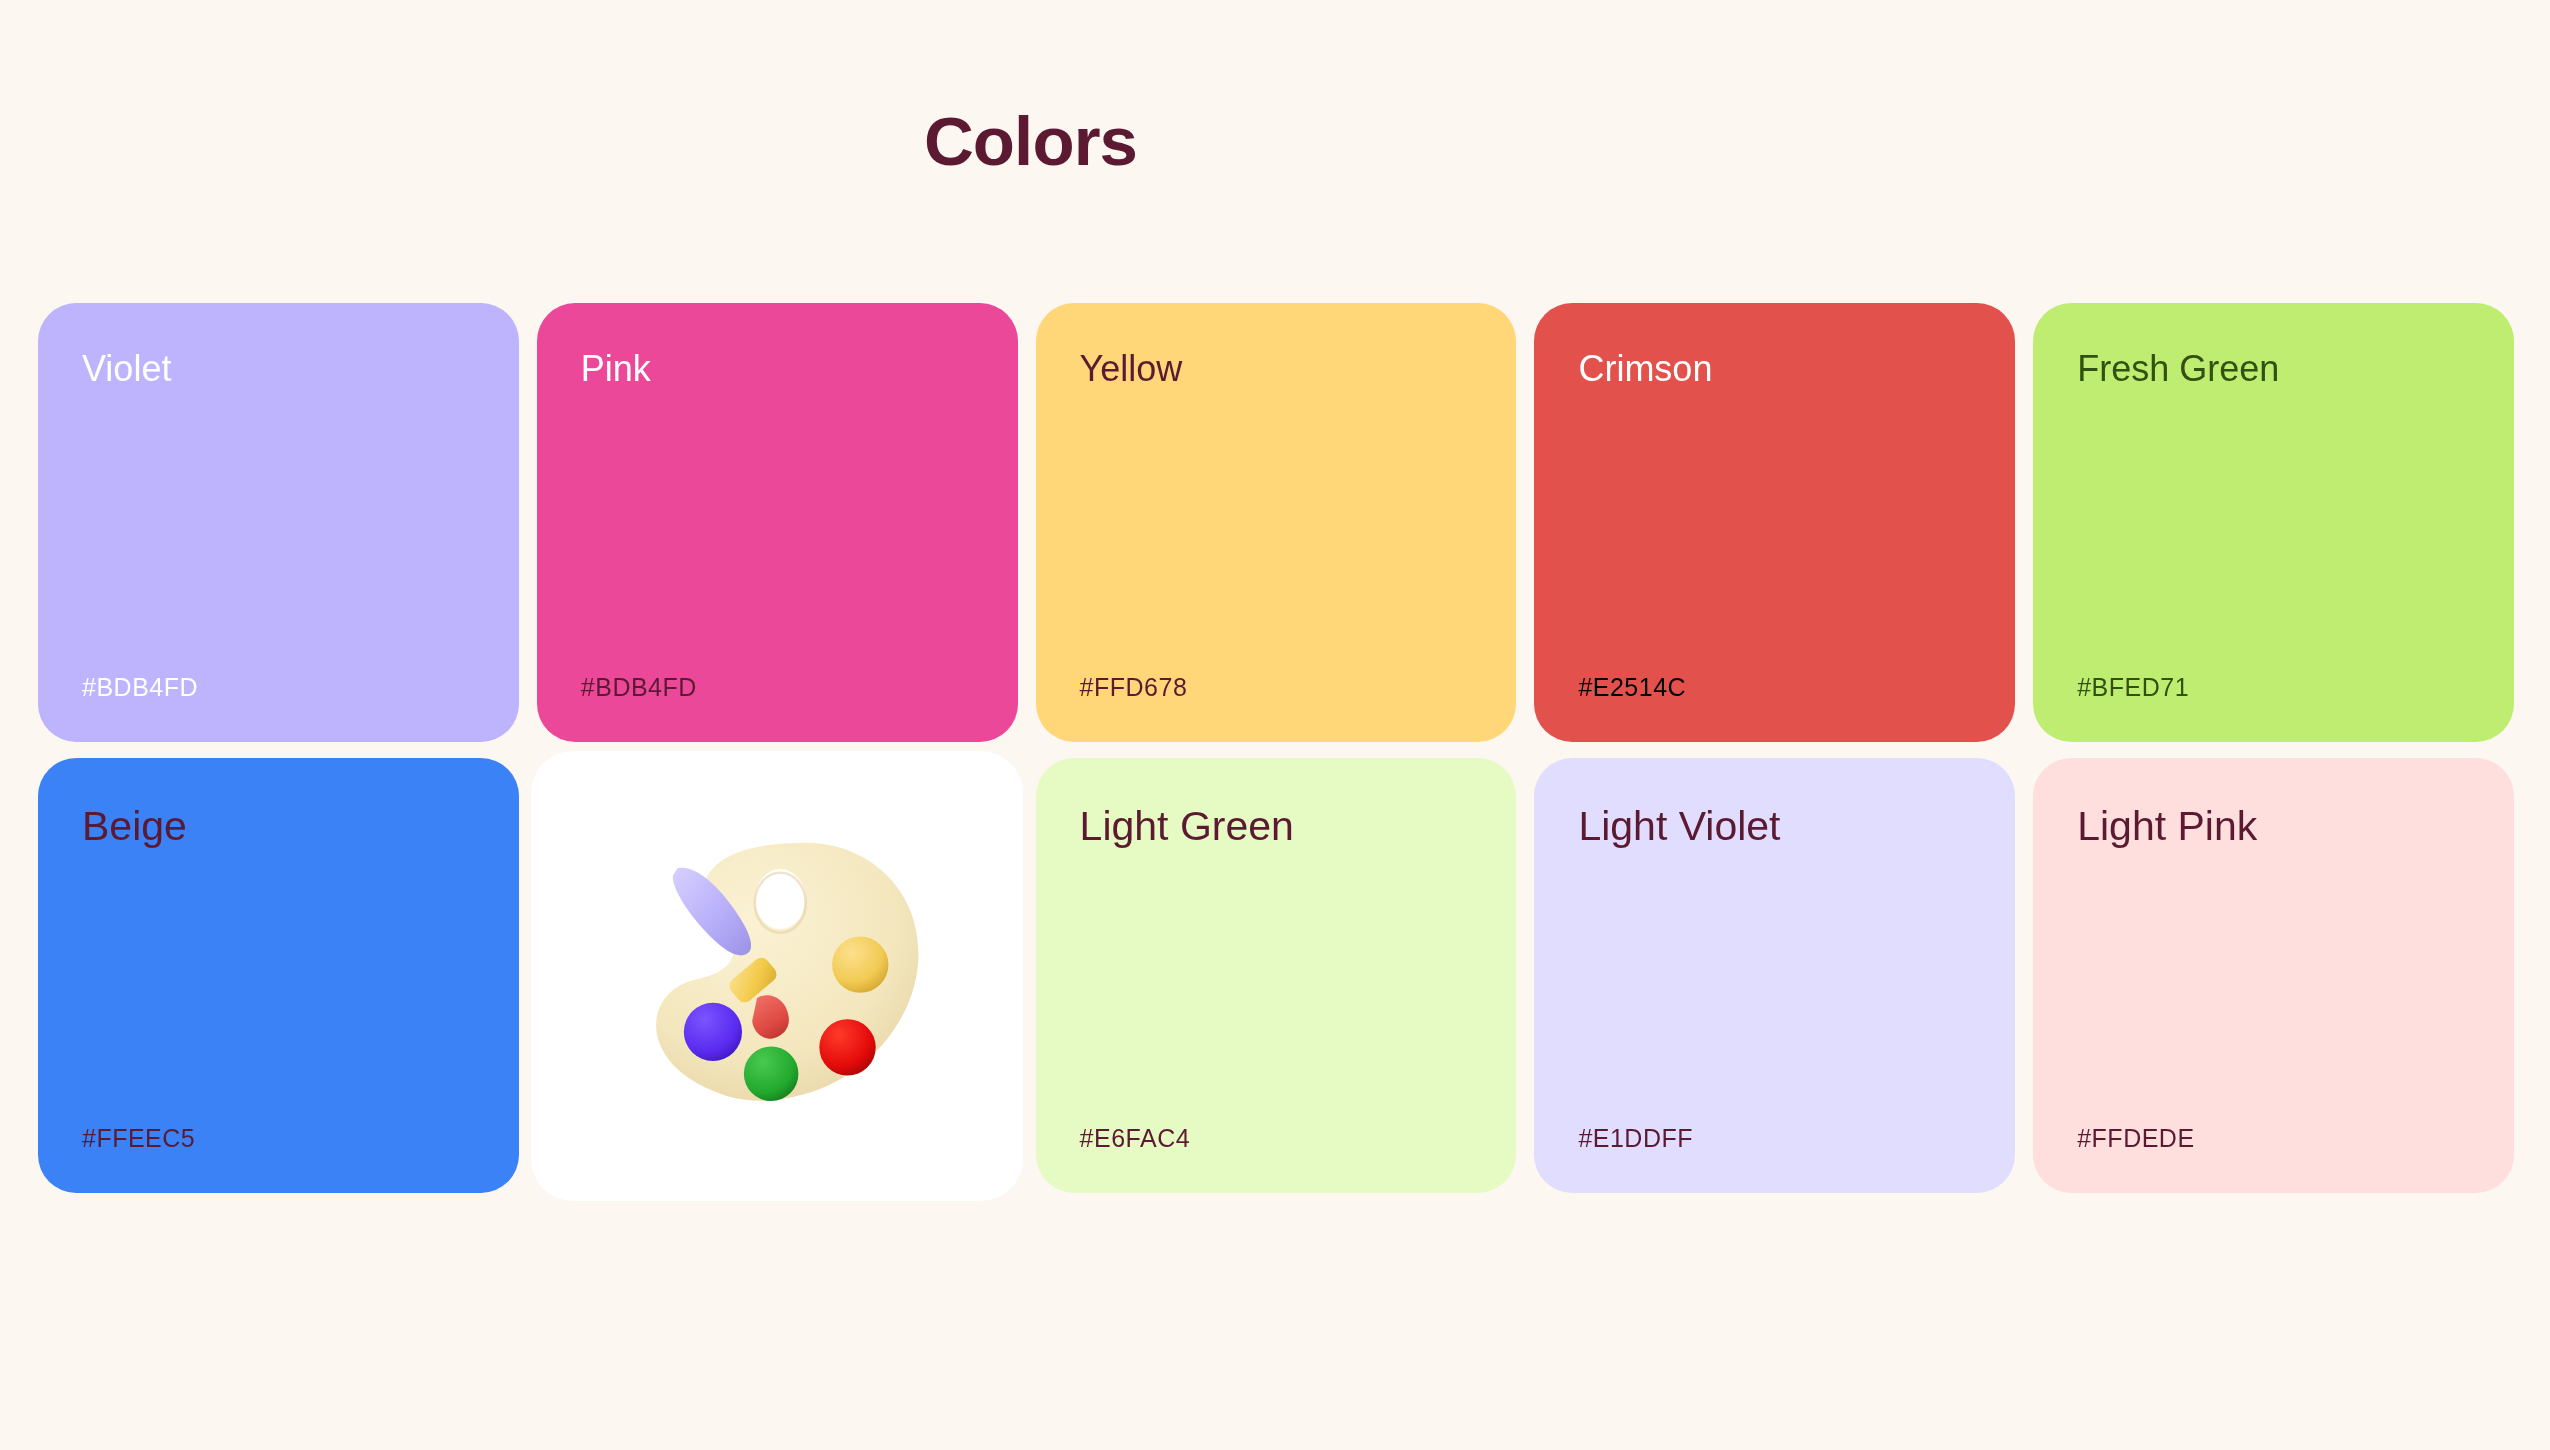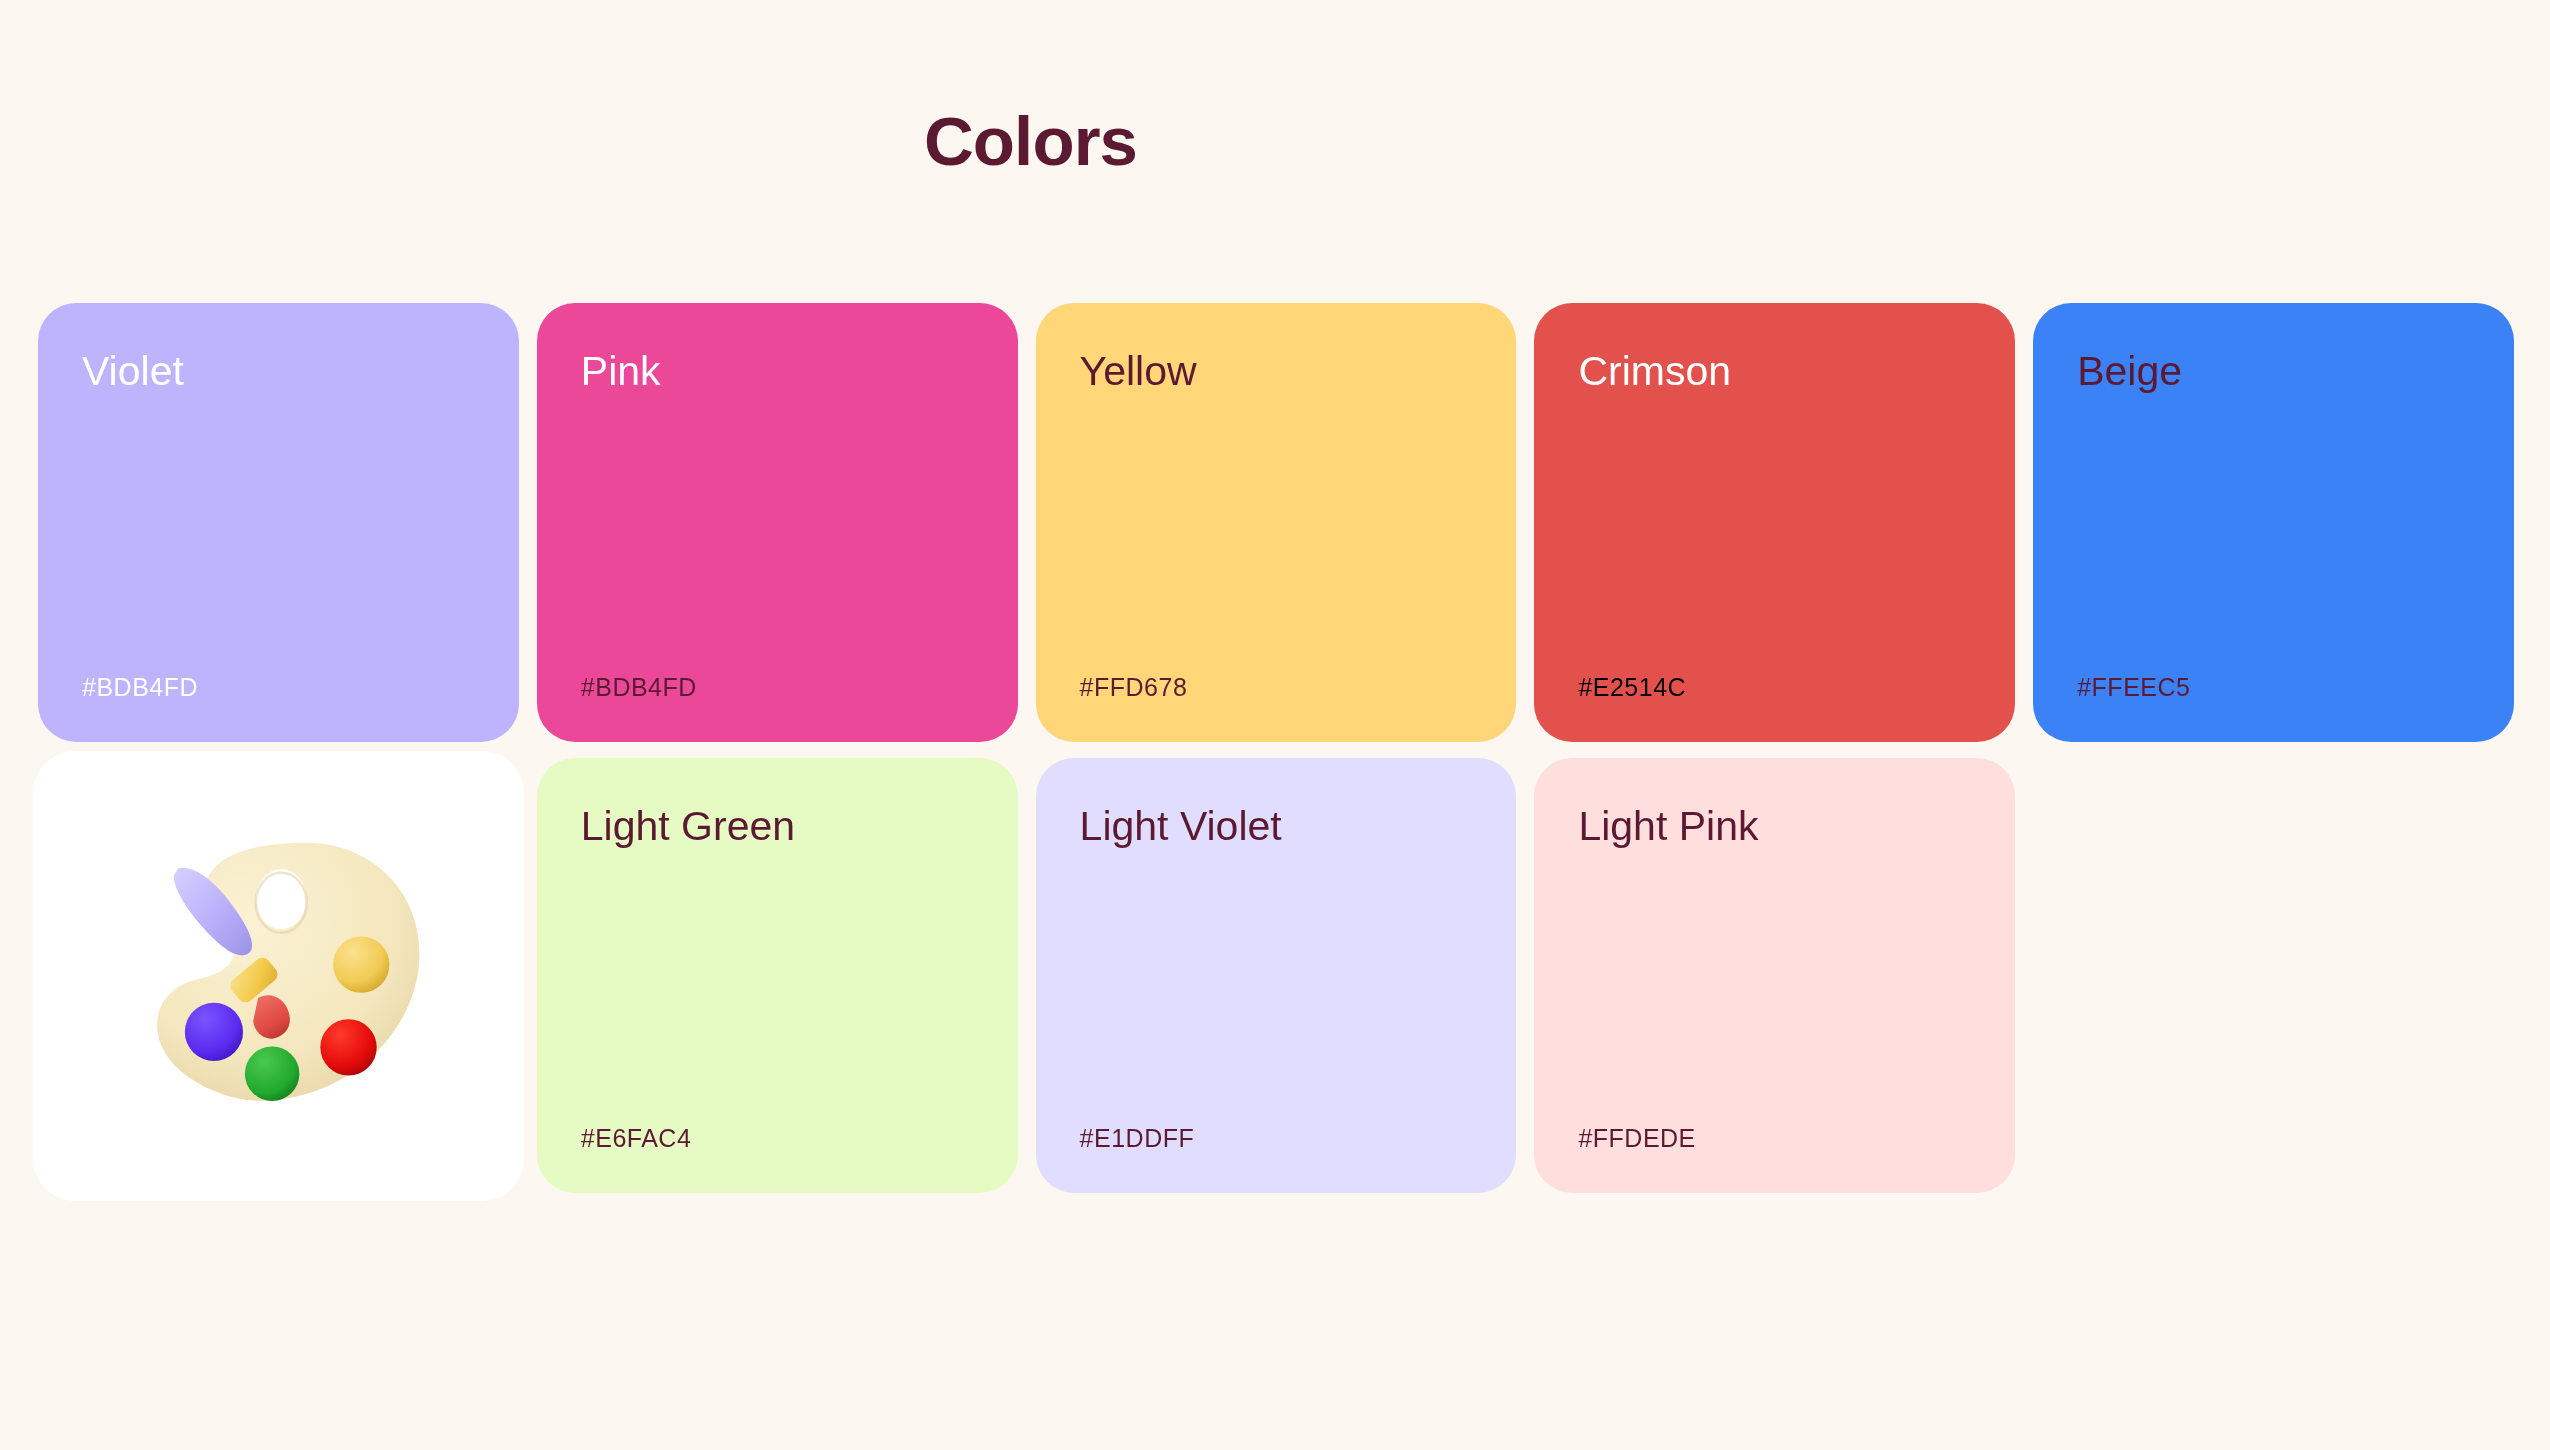--- a/index.html
+++ b/index.html
@@ -56,21 +56,21 @@
     border-radius: 38px;
     box-sizing: border-box;
     padding: 47px 44px 42px 44px;
     display: flex;
     flex-direction: column;
     justify-content: space-between;
     overflow: hidden;
   }
 
   .swatch-name {
-    font-size: 41px;
+    font-size: 36px;
     font-weight: 400;
     line-height: 1.05;
     letter-spacing: 0px;
     white-space: nowrap;
   }
 
   .swatch-hex {
     font-size: 25px;
     font-weight: 400;
     line-height: 1;
@@ -119,20 +119,24 @@
     <div class="swatch-card" style="background: rgb(255, 214, 120);">
       <div class="swatch-name" style="color: rgb(92, 26, 50);">Yellow</div>
       <div class="swatch-hex" style="color: rgb(92, 26, 50);">#FFD678</div>
     </div>
 
     <div class="swatch-card" style="background: rgb(226, 81, 76);">
       <div class="swatch-name" style="color: rgb(255, 255, 255);">Crimson</div>
       <div class="swatch-hex" style="color: #000000;">#E2514C</div>
     </div>
 
+    <div class="swatch-card" style="background: rgb(191, 237, 113);">
+      <div class="swatch-name" style="color: rgb(50, 80, 15);">Fresh Green</div>
+      <div class="swatch-hex" style="color: rgb(50, 80, 15);">#BFED71</div>
+    </div>
 
     <div class="swatch-card row2" style="background: #3b82f6;">
       <div class="swatch-name" style="color: rgb(92, 26, 50);">Beige</div>
       <div class="swatch-hex" style="color: rgb(92, 26, 50);">#FFEEC5</div>
     </div>
 
     <div class="swatch-card palette-card" style="background: rgb(255, 255, 255);">
       <svg class="palette-art" viewBox="0 0 330 320">
         <defs>
           <radialGradient id="gBody" cx="38%" cy="30%" r="85%">

